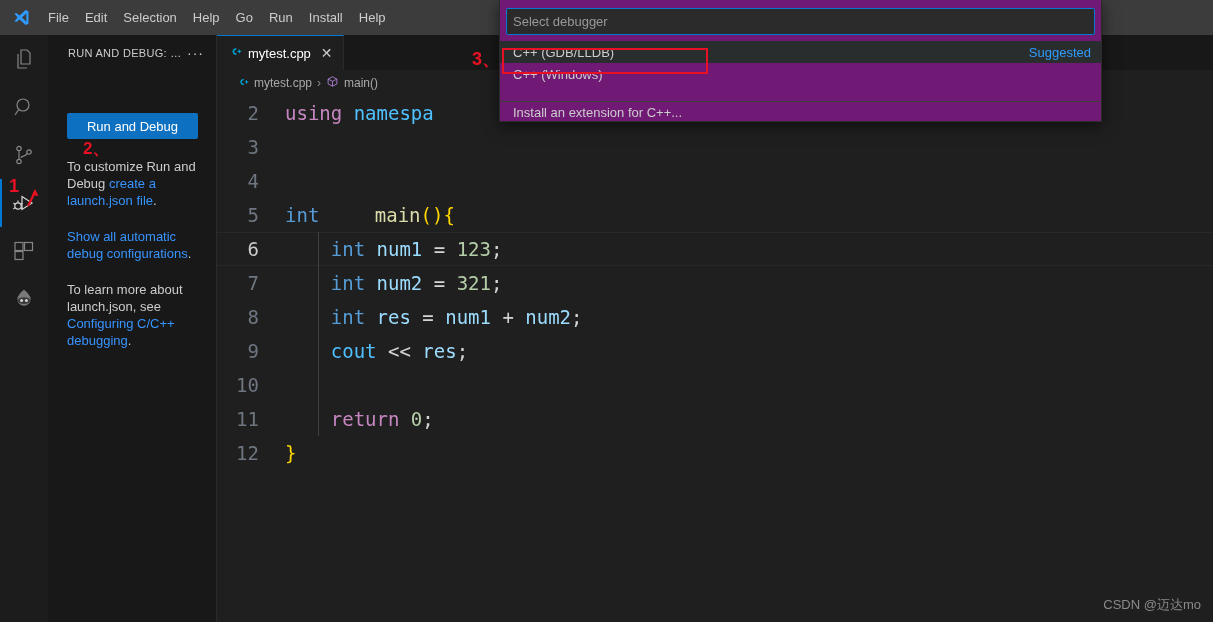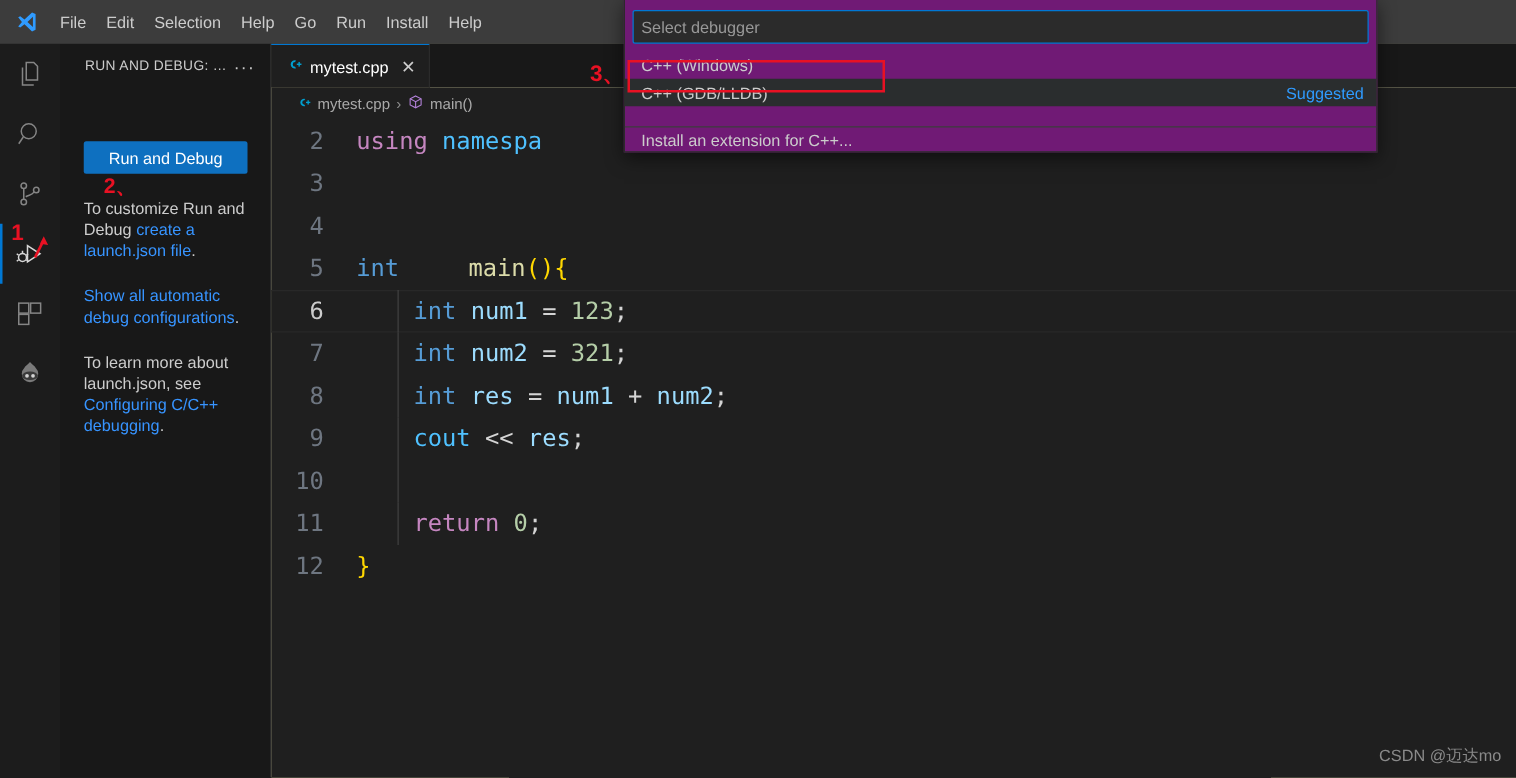--- a/index.html
+++ b/index.html
@@ -349,26 +349,26 @@
           </div>
         </div>
     </div>
   </div>
 
   <div class="quickpick">
     <div class="qp-inputwrap">
       <input class="qp-input" type="text" placeholder="Select debugger" style="">
     </div>
     <div class="qp-list" id="qp-list">
-        <div class="qp-row">
-          <span>C++ (Windows)</span>
-        </div>
         <div class="qp-row selected">
           <span>C++ (GDB/LLDB)</span>
           <span class="qp-badge">Suggested</span>
+        </div>
+        <div class="qp-row">
+          <span>C++ (Windows)</span>
         </div>
         <div class="qp-row sep">
           <span>Install an extension for C++...</span>
         </div>
       </div>
   </div>
 
   <div class="anno anno-1">1</div>
   <div class="redmark-1">
     <svg width="20" height="22" viewBox="0 0 20 22" aria-hidden="true">

